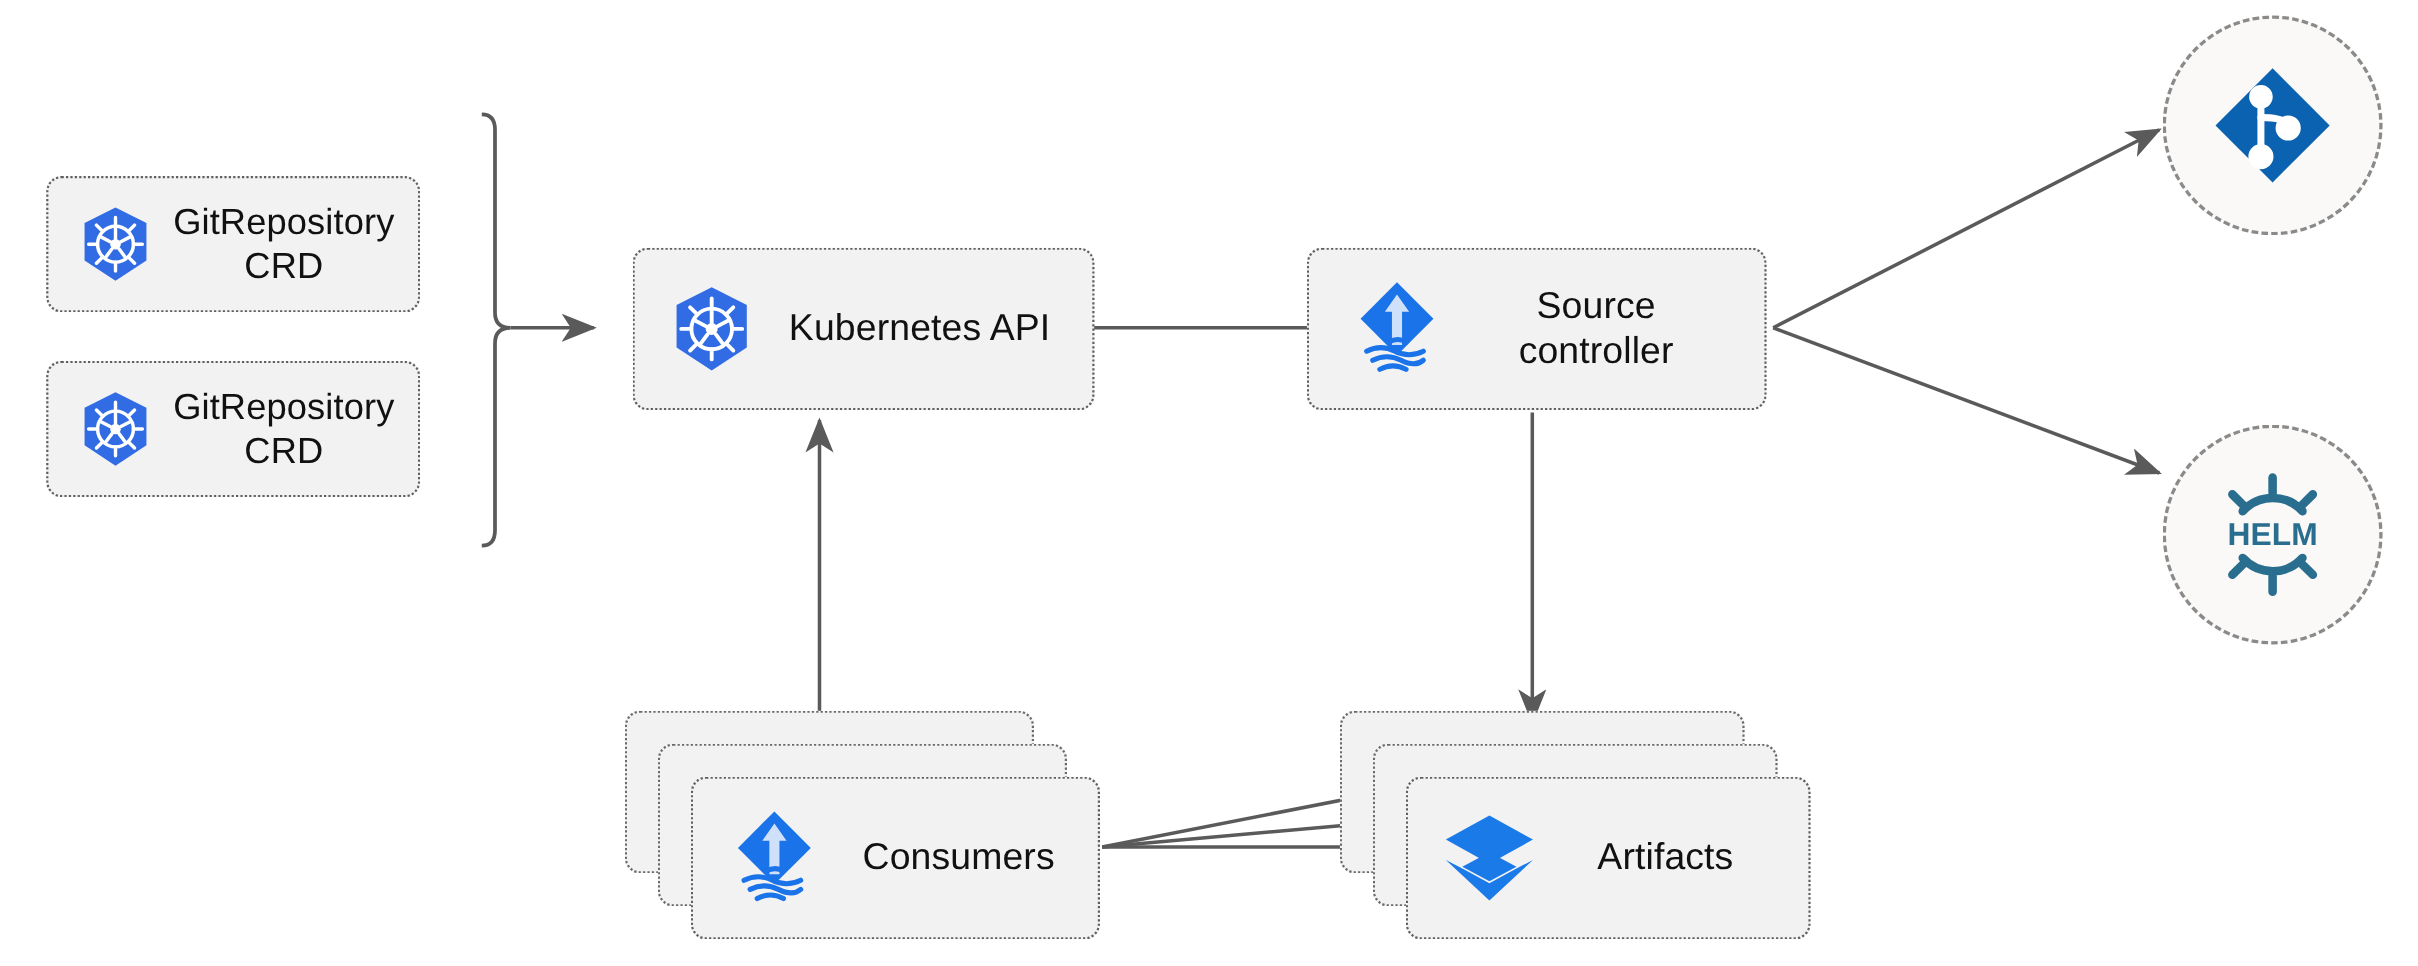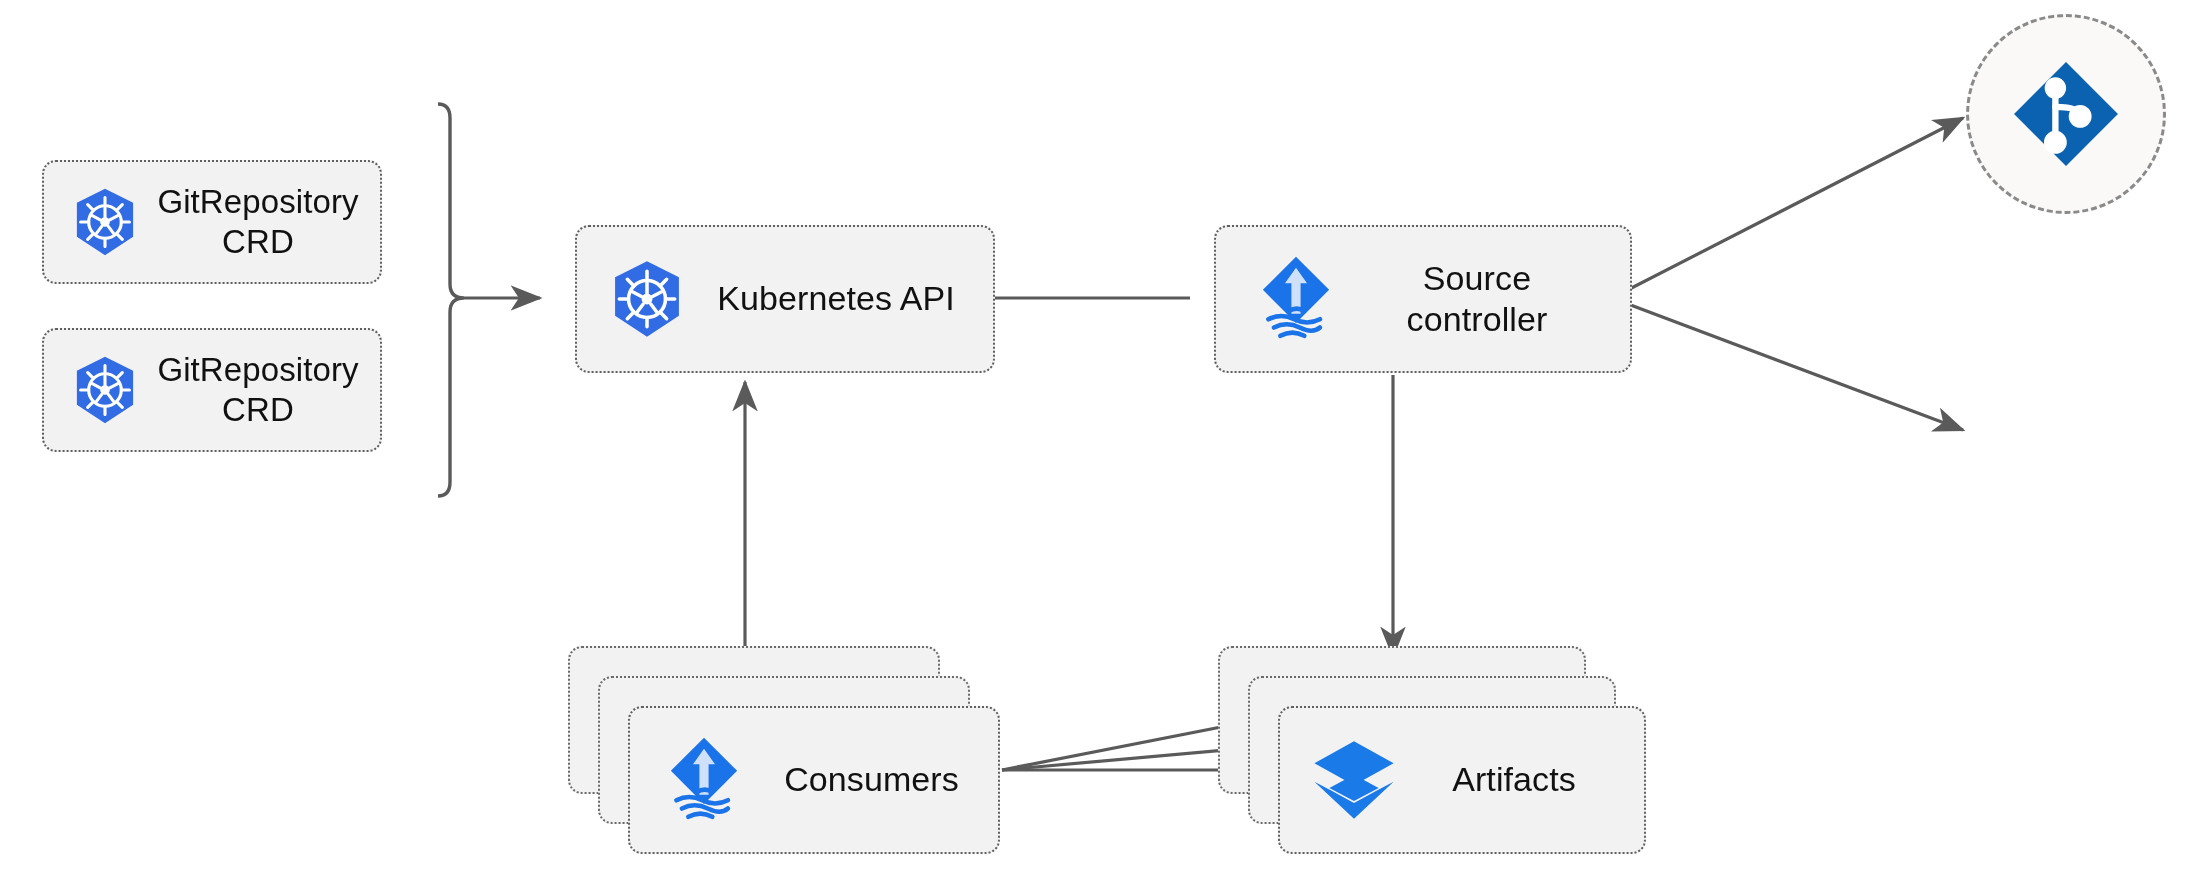--- a/index.html
+++ b/index.html
@@ -22,21 +22,21 @@
   .lbl.two{text-align:center;}
 
   .crd{width:340px;height:124px;left:42px;}
   .crd .ico{width:74px;height:74px;margin-left:24px;}
   .crd .lbl{flex:1;text-align:center;padding-right:6px;font-size:33px;}
 
   #k8sapi{left:575px;top:225px;width:420px;height:148px;}
   #k8sapi .ico{width:84px;height:84px;margin-left:28px;}
   #k8sapi .lbl{flex:1;text-align:center;padding-right:10px;}
 
-  #srcctl{left:1214px;top:225px;width:418px;height:148px;}
+  #srcctl{left:1188px;top:225px;width:418px;height:148px;}
   #srcctl .ico{width:92px;height:92px;margin-left:34px;}
   #srcctl .lbl{flex:1;text-align:center;padding-right:18px;}
 
   #consumers{left:628px;top:706px;width:372px;height:148px;gap:11px;}
   #consumers .ico{width:92px;height:92px;margin-left:28px;}
   #consumers .lbl{flex:1;text-align:center;padding-right:16px;}
 
   #artifacts{left:1278px;top:706px;width:368px;height:148px;}
   #artifacts .ico{width:88px;height:88px;margin-left:30px;}
   #artifacts .lbl{flex:1;text-align:center;padding-right:14px;}
@@ -185,14 +185,25 @@
       <g stroke="#fff" stroke-width="5.4" fill="#fff" stroke-linecap="round">
         <path d="M41 30 L41 70" fill="none"></path>
         <circle cx="41" cy="74" r="7"></circle>
         <circle cx="41" cy="28" r="6.4"></circle>
         <circle cx="62" cy="52" r="7"></circle>
         <path d="M41 44 Q62 44 62 52" fill="none"></path>
       </g>
     </svg>
   </div>
 
+  <div class="circ" id="helmcirc">
+    <svg viewBox="0 0 100 100">
+      <g fill="none" stroke="#2a6e8f" stroke-width="6.6" stroke-linecap="round">
+        <path d="M27 32 A31 31 0 0 1 73 32"></path>
+        <path d="M27 68 A31 31 0 0 0 73 68"></path>
+        <path d="M50 18 L50 6 M50 82 L50 94"></path>
+        <path d="M28 28 L19 19 M72 72 L81 81 M72 28 L81 19 M28 72 L19 81"></path>
+      </g>
+      <text x="50" y="58" text-anchor="middle" font-size="24.5" font-family="Liberation Sans, sans-serif" font-weight="bold" fill="#2a6e8f">HELM</text>
+    </svg>
+  </div>
 
 </div>
 
 </body></html>

